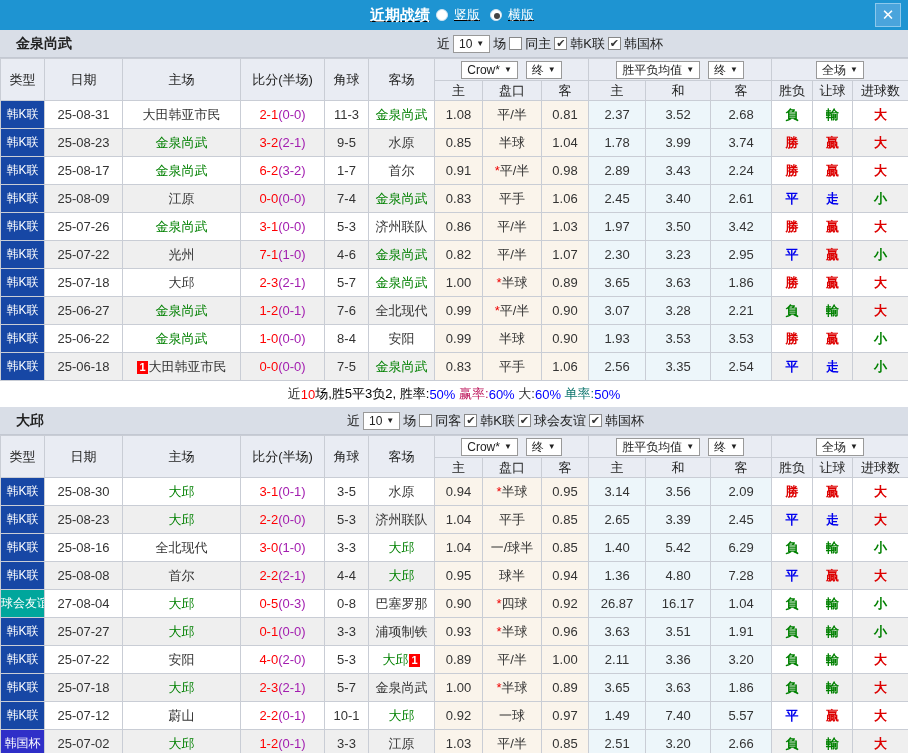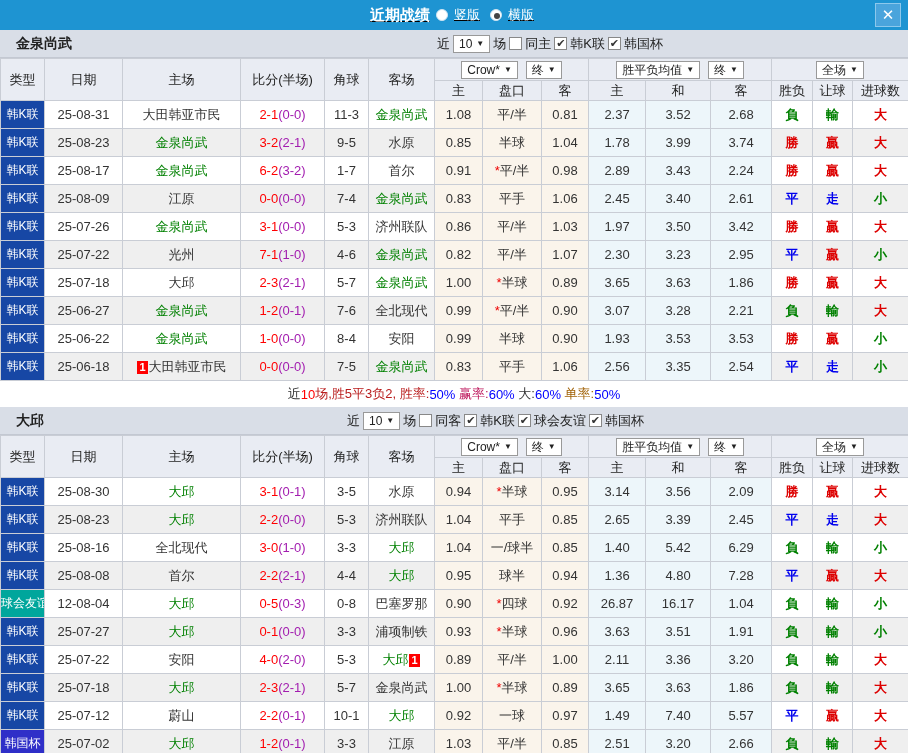--- a/index.html
+++ b/index.html
@@ -319,27 +319,27 @@
           <td><span class="resw" style="color: rgb(0, 0, 238);">平</span></td>
           <td><span class="resw" style="color: rgb(0, 0, 238);">走</span></td>
           <td><span class="resw" style="color: rgb(0, 128, 0);">小</span></td>
         </tr>
       </tbody>
   </table>
 
   <div class="summary">
       <span style="color: rgb(51, 51, 51);">近</span>
       <span style="color: rgb(255, 0, 0);">10</span>
-      <span style="color: #b91c1c;">场,胜5平3负2, 胜率:</span>
+      <span style="color: #000000;">场,胜5平3负2, 胜率:</span>
       <span style="color: rgb(0, 0, 255);">50%</span>
       <span style="color: #be185d;"> 赢率:</span>
       <span style="color: rgb(0, 0, 255);">60%</span>
       <span style="color: rgb(51, 51, 51);"> 大:</span>
       <span style="color: rgb(0, 0, 255);">60%</span>
-      <span style="color: #a16207;"> 单率:</span>
+      <span style="color: #0f766e;"> 单率:</span>
       <span style="color: rgb(0, 0, 255);">50%</span>
     </div>
 
   <div class="band">
     <span class="team">大邱</span>
     <span class="filter f1">
         <span>近</span>
         <span class="select">
           <span>10</span>
           <span class="caret">▼</span>
@@ -491,21 +491,21 @@
           <td class="cream">0.94</td>
           <td class="blu">1.36</td>
           <td class="blu">4.80</td>
           <td class="blu">7.28</td>
           <td><span class="resw" style="color: rgb(0, 0, 238);">平</span></td>
           <td><span class="resw" style="color: rgb(221, 0, 0);">贏</span></td>
           <td><span class="resw" style="color: rgb(221, 0, 0);">大</span></td>
         </tr>
         <tr>
           <td style="background: rgb(0, 166, 156);"><span class="lg">球会友谊</span></td>
-          <td>12-08-04</td>
+          <td>27-08-04</td>
           <td><span class="green">大邱</span></td>
           <td><span class="sred">0-5</span><span class="half">(0-3)</span></td>
           <td>0-8</td>
           <td><span>巴塞罗那</span></td>
           <td class="cream">0.90</td>
           <td class="cream"><span class="star">*</span><span>四球</span></td>
           <td class="cream">0.92</td>
           <td class="blu">26.87</td>
           <td class="blu">16.17</td>
           <td class="blu">1.04</td>

